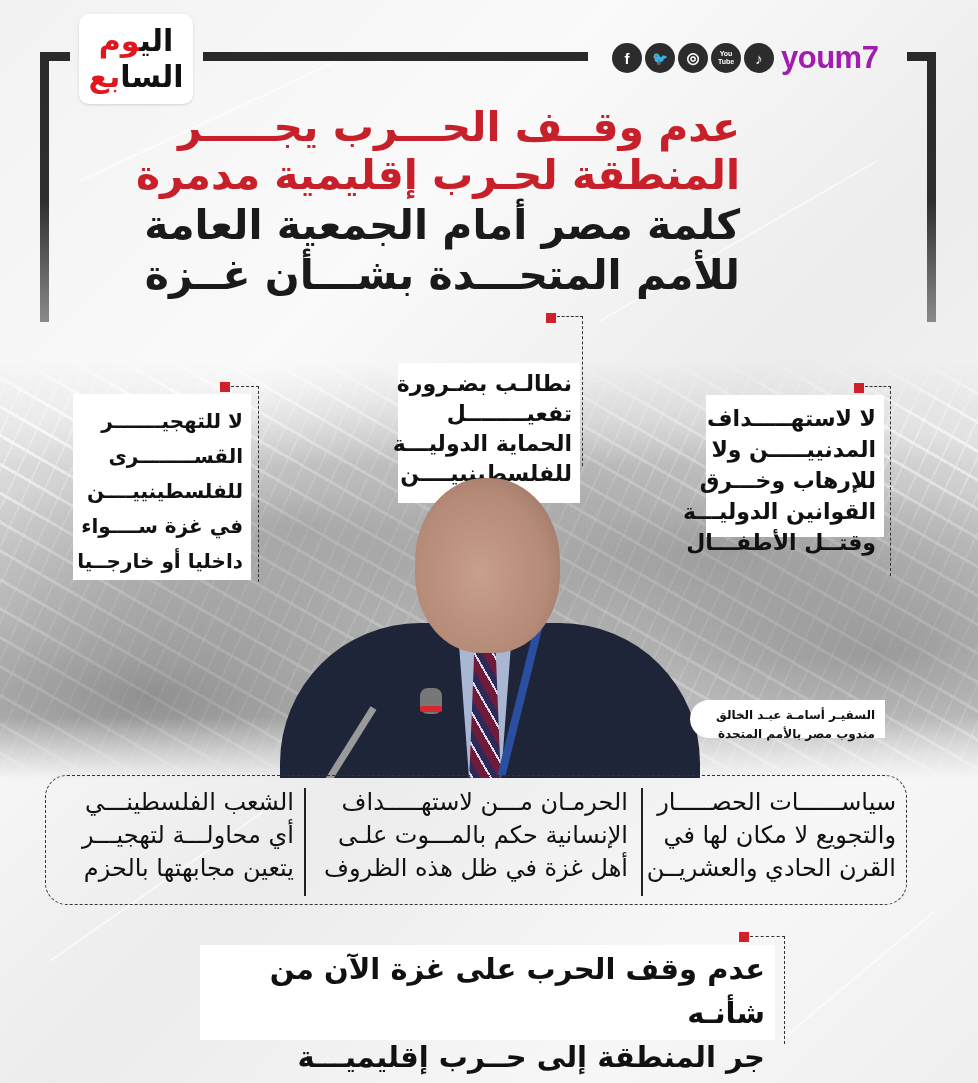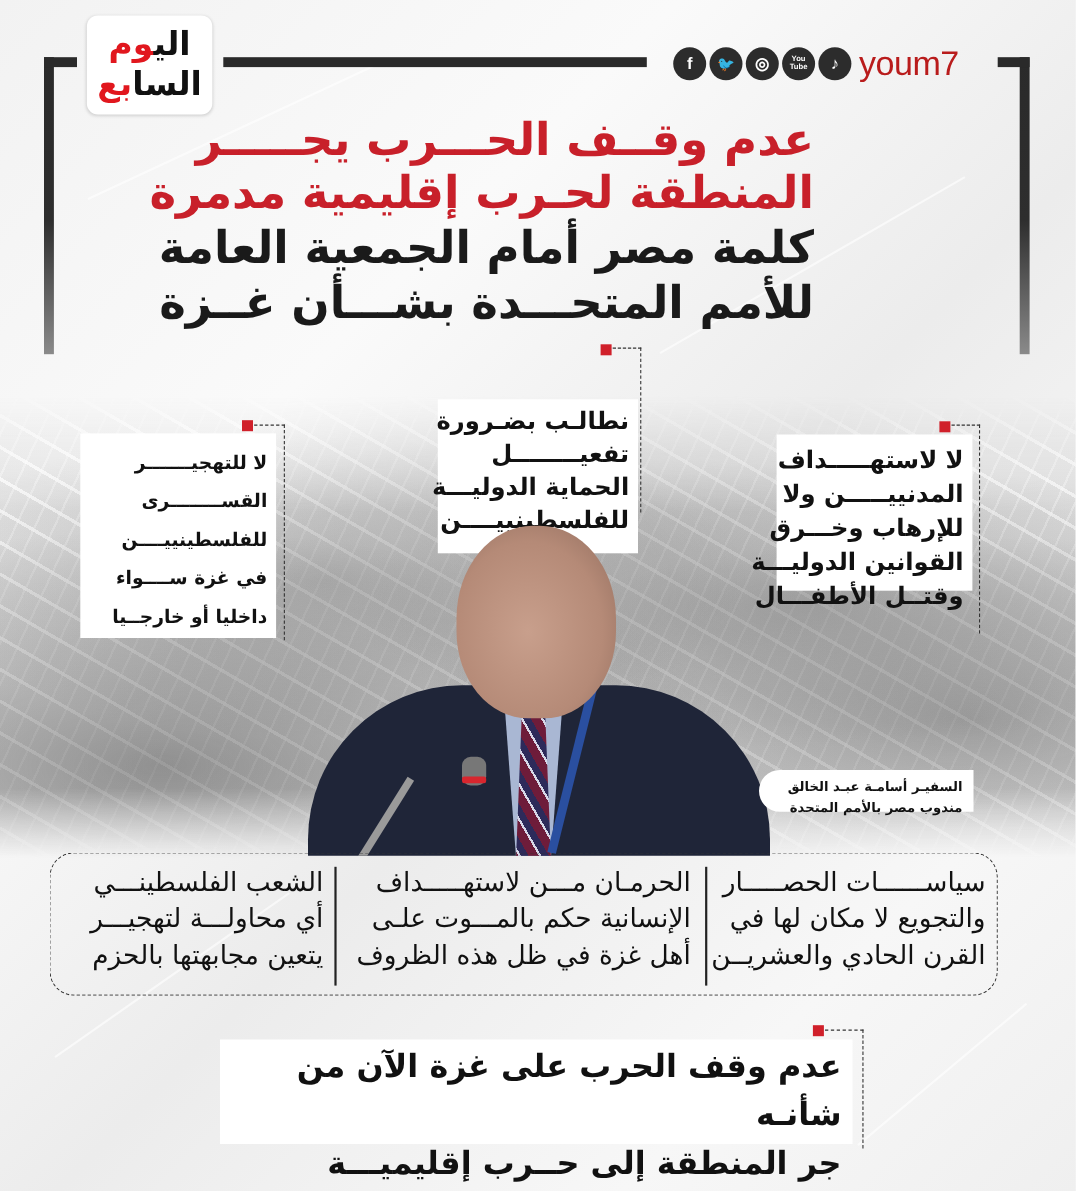--- a/index.html
+++ b/index.html
@@ -47,37 +47,37 @@
     .logo .l2 { color: #111; }
 
     
     .social { position: absolute; left: 612px; top: 38px; height: 40px; display: flex; align-items: center; gap: 3px; }
     .sicon {
       width: 30px; height: 30px; border-radius: 50%; background: #2c2c2c; color: #fff;
       display: flex; align-items: center; justify-content: center; font-size: 15px; font-weight: bold;
       font-family: "Liberation Sans", sans-serif;
     }
     .sicon.yt { font-size: 7px; line-height: 8px; text-align: center; }
-    .brand { font-family: "Liberation Sans", sans-serif; font-weight: normal; font-size: 31px; color: #b91c1c; margin-left: 4px; letter-spacing: -0.5px; }
+    .brand { font-family: "Liberation Sans", sans-serif; font-weight: bold; font-size: 31px; color: #a21caf; margin-left: 4px; letter-spacing: -0.5px; }
 
     
     .title { position: absolute; right: 238px; direction: rtl; text-align: right; font-weight: bold; font-size: 41px; line-height: 50px; white-space: nowrap; }
     .title.red { color: #c8202a; }
     .title.dark { color: #1a1a1a; }
     .t1 { top: 102px; } .t2 { top: 150px; } .t3 { top: 200px; } .t4 { top: 250px; }
 
     
     .qbox { position: absolute; background: #fff; direction: rtl; text-align: right; font-weight: bold; color: #111; }
     .qbox .line { display: block; white-space: nowrap; }
     .redsq { position: absolute; width: 10px; height: 10px; background: #d0202a; }
     .dash-h { position: absolute; height: 0; border-top: 1.5px dashed #333; }
     .dash-v { position: absolute; width: 0; border-left: 1.5px dashed #333; }
 
     .q-center { left: 398px; top: 323px; width: 182px; height: 140px; padding: 6px 8px 0 0; font-size: 22px; line-height: 30px; margin-top: 40px; }
-    .q-left { left: 73px; top: 394px; width: 178px; height: 186px; padding: 10px 8px 0 0; font-size: 17px; line-height: 35px; }
+    .q-left { left: 73px; top: 394px; width: 178px; height: 186px; padding: 10px 8px 0 0; font-size: 20px; line-height: 35px; }
     .q-right { left: 706px; top: 395px; width: 178px; height: 142px; padding: 8px 8px 0 0; font-size: 22px; line-height: 31px; }
 
     
     .photo { position: absolute; left: 270px; top: 458px; width: 430px; height: 320px; overflow: hidden; }
     .suit { position: absolute; left: 10px; top: 165px; width: 420px; height: 180px; background: #1f2538; border-radius: 140px 140px 0 0; }
     .shirt { position: absolute; left: 175px; top: 160px; width: 80px; height: 160px; background: #a9b7d3; clip-path: polygon(15% 0, 85% 0, 70% 100%, 30% 100%); }
     .tie { position: absolute; left: 195px; top: 175px; width: 40px; height: 150px;
       background: repeating-linear-gradient(60deg, #6e1c3a 0 8px, #d8d8e8 8px 10px, #2d2a5a 10px 16px); clip-path: polygon(25% 0, 75% 0, 90% 100%, 10% 100%); }
     .lanyard { position: absolute; left: 248px; top: 150px; width: 8px; height: 170px; background: #2a4fa0; transform: rotate(14deg); }
     .head { position: absolute; left: 145px; top: 20px; width: 145px; height: 175px; background: radial-gradient(ellipse at 45% 55%, #c89f8c 0%, #b58a77 60%, #8f6b5c 100%); border-radius: 48% 48% 45% 45%; }

